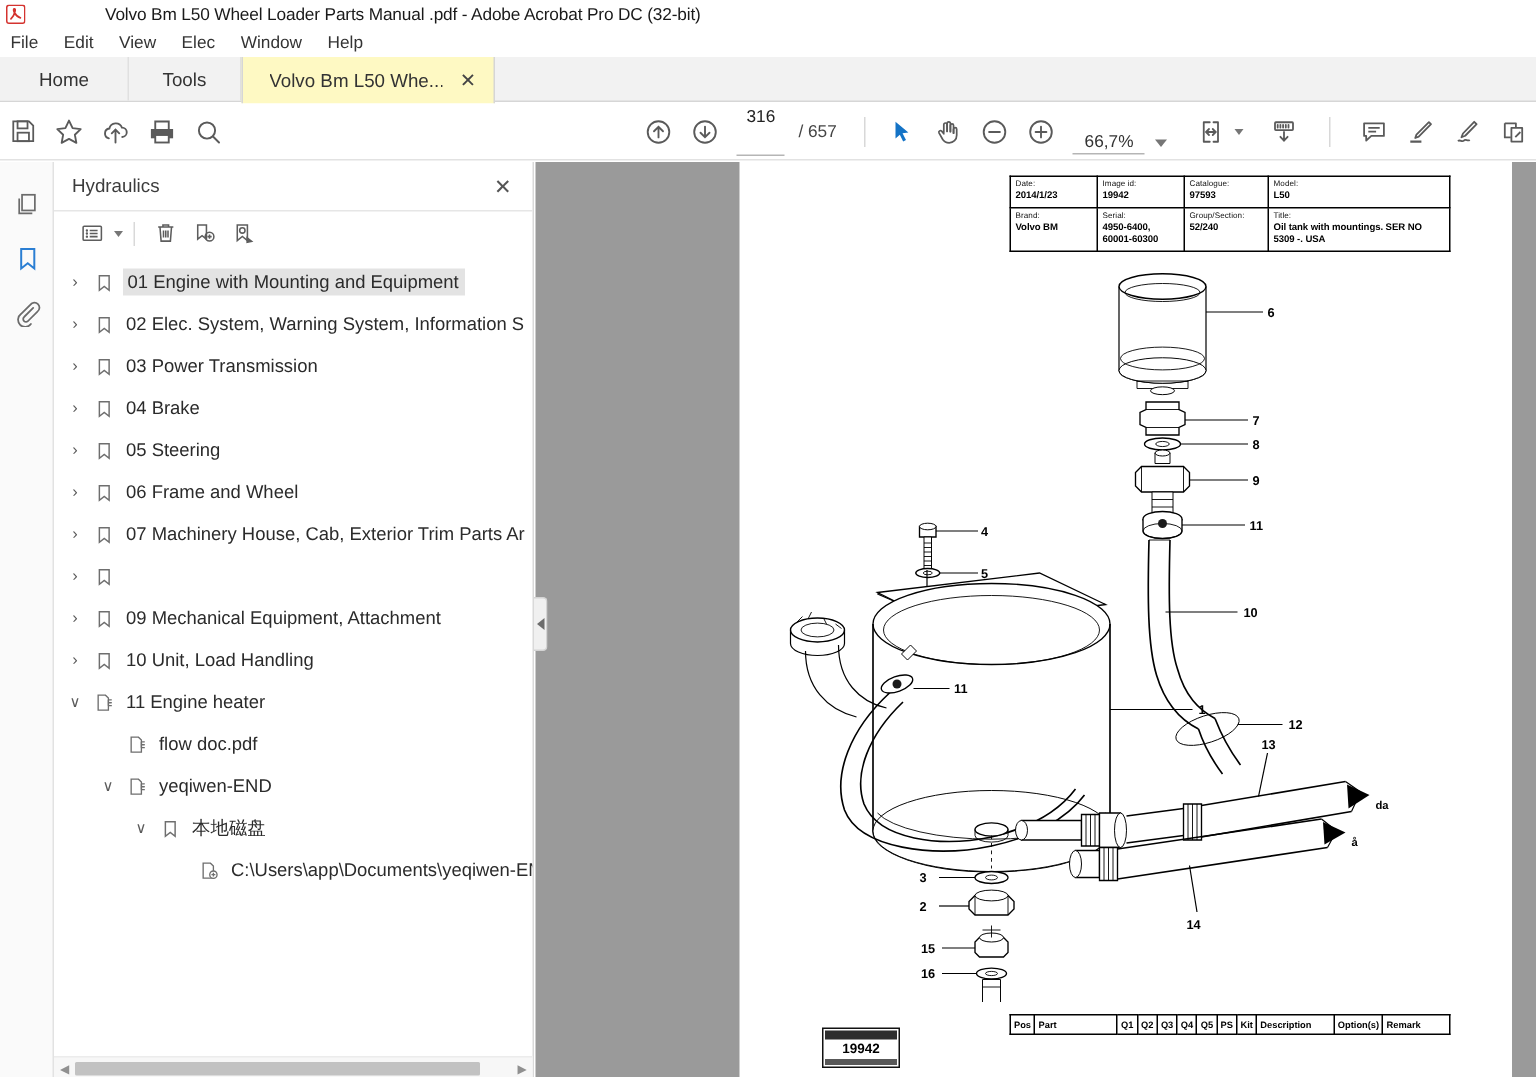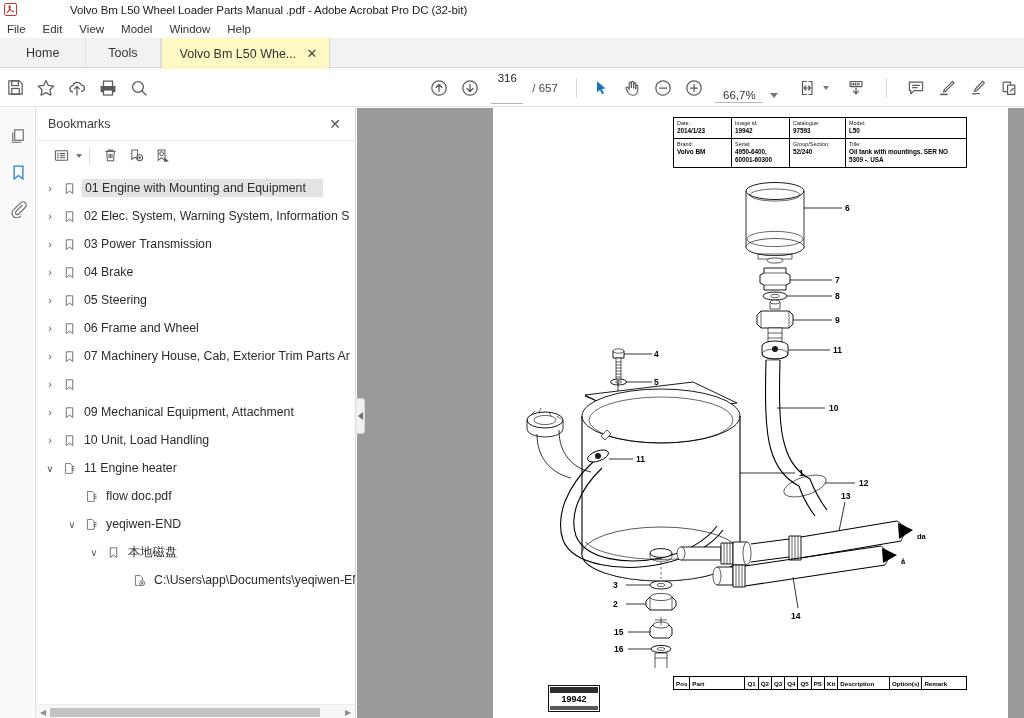--- a/index.html
+++ b/index.html
@@ -255,21 +255,21 @@
   .bm-ico {
     width: 18px; height: 16px;
     display: flex; align-items: center; justify-content: center;
     margin: 0 6px 0 2px;
     color: #6e6e6e;
     flex: 0 0 18px;
   }
   .bm-label { overflow: hidden; }
   .bm-label.sel {
     background: #e3e3e3;
-    padding: 2px 17px 2px 3px;
+    padding: 2px 4px 2px 3px;
     margin-left: -2px;
   }
   .indent-1 { padding-left: 28px; }
   .indent-2 { padding-left: 50px; }
   .indent-3 { padding-left: 76px; }
 
   .panel-hscroll {
     height: 14px;
     border-top: 1px solid #ececec;
     background: #f7f7f7;
@@ -434,21 +434,21 @@
         <path d="M3.3 9.6 C4.6 8.4 5.7 6.4 6.1 4.3 C6.3 3.2 5.9 2.7 5.4 2.9 C4.8 3.2 5.1 4.5 5.8 5.7 C6.8 7.4 8.2 8.6 9.6 8.9" fill="none" stroke="#d4332f" stroke-width="1.15" stroke-linecap="round"></path>
       </svg>
     </span>
     <span class="titlebar-text">Volvo Bm L50 Wheel Loader Parts Manual .pdf - Adobe Acrobat Pro DC (32-bit)</span>
   </div>
 
   <div class="menubar">
     <span class="menu-item">File</span>
     <span class="menu-item">Edit</span>
     <span class="menu-item">View</span>
-    <span class="menu-item">Model</span>
+    <span class="menu-item">Elec</span>
     <span class="menu-item">Window</span>
     <span class="menu-item">Help</span>
   </div>
 
   <div class="tabstrip">
     <div class="tab home">
       <span>Home</span>
     </div>
     <div class="tab">
       <span>Tools</span>
@@ -608,21 +608,21 @@
     </div>
     <div class="rail-btn" title="Attachments">
       <svg width="19" height="19" viewBox="0 0 20 20" fill="none" stroke="currentColor" stroke-width="1.25" stroke-linecap="round">
         <path d="M13.8 6.6l-6.2 6.2a2 2 0 102.8 2.8l6.4-6.4a3.5 3.5 0 10-4.9-4.9L5.2 10.9a5 5 0 107 7"></path>
       </svg>
     </div>
   </div>
 
   <div class="panel">
     <div class="panel-head">
-      <span class="panel-title">Bookmarks</span>
+      <span class="panel-title">Hydraulics</span>
       <span class="panel-close">✕</span>
     </div>
     <div class="panel-toolbar">
       <div class="pt-btn" title="Options">
         <svg width="15" height="15" viewBox="0 0 16 16" fill="none" stroke="currentColor" stroke-width="1.1">
           <rect x="1.5" y="3" width="13" height="10" rx="0.8"></rect>
           <path d="M4.2 6h.01M4.2 8.2h.01M4.2 10.4h.01" stroke-width="1.7" stroke-linecap="round"></path>
           <path d="M6.2 6h5.6M6.2 8.2h5.6M6.2 10.4h5.6"></path>
         </svg>
       </div>

